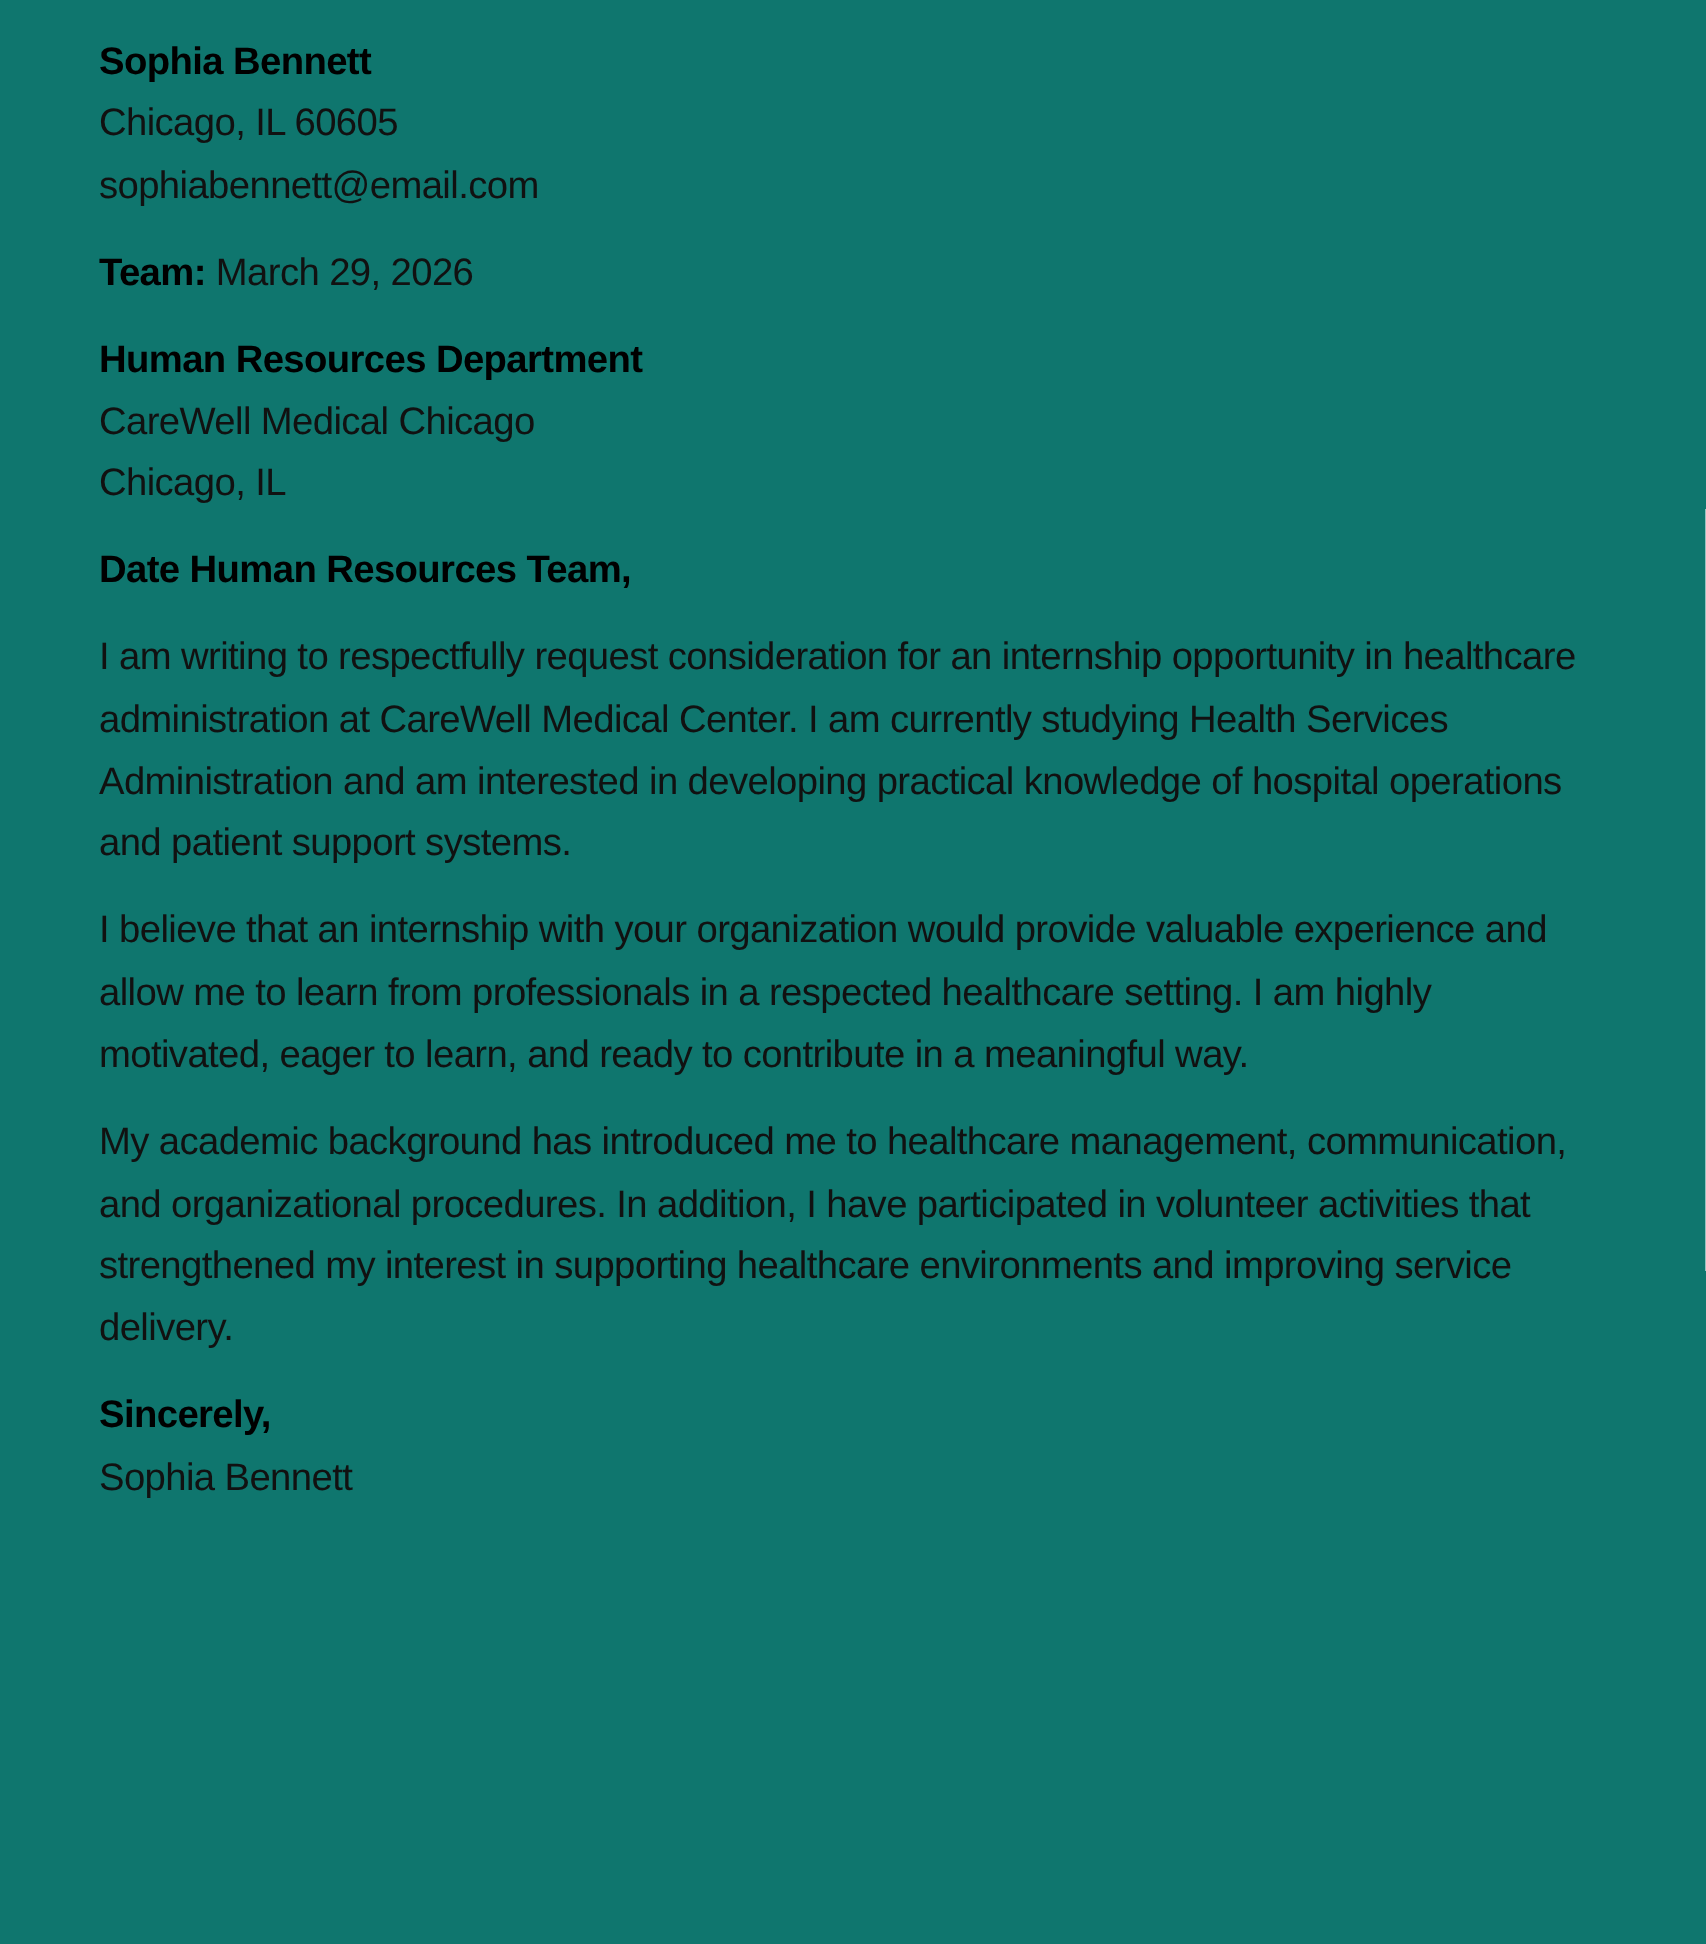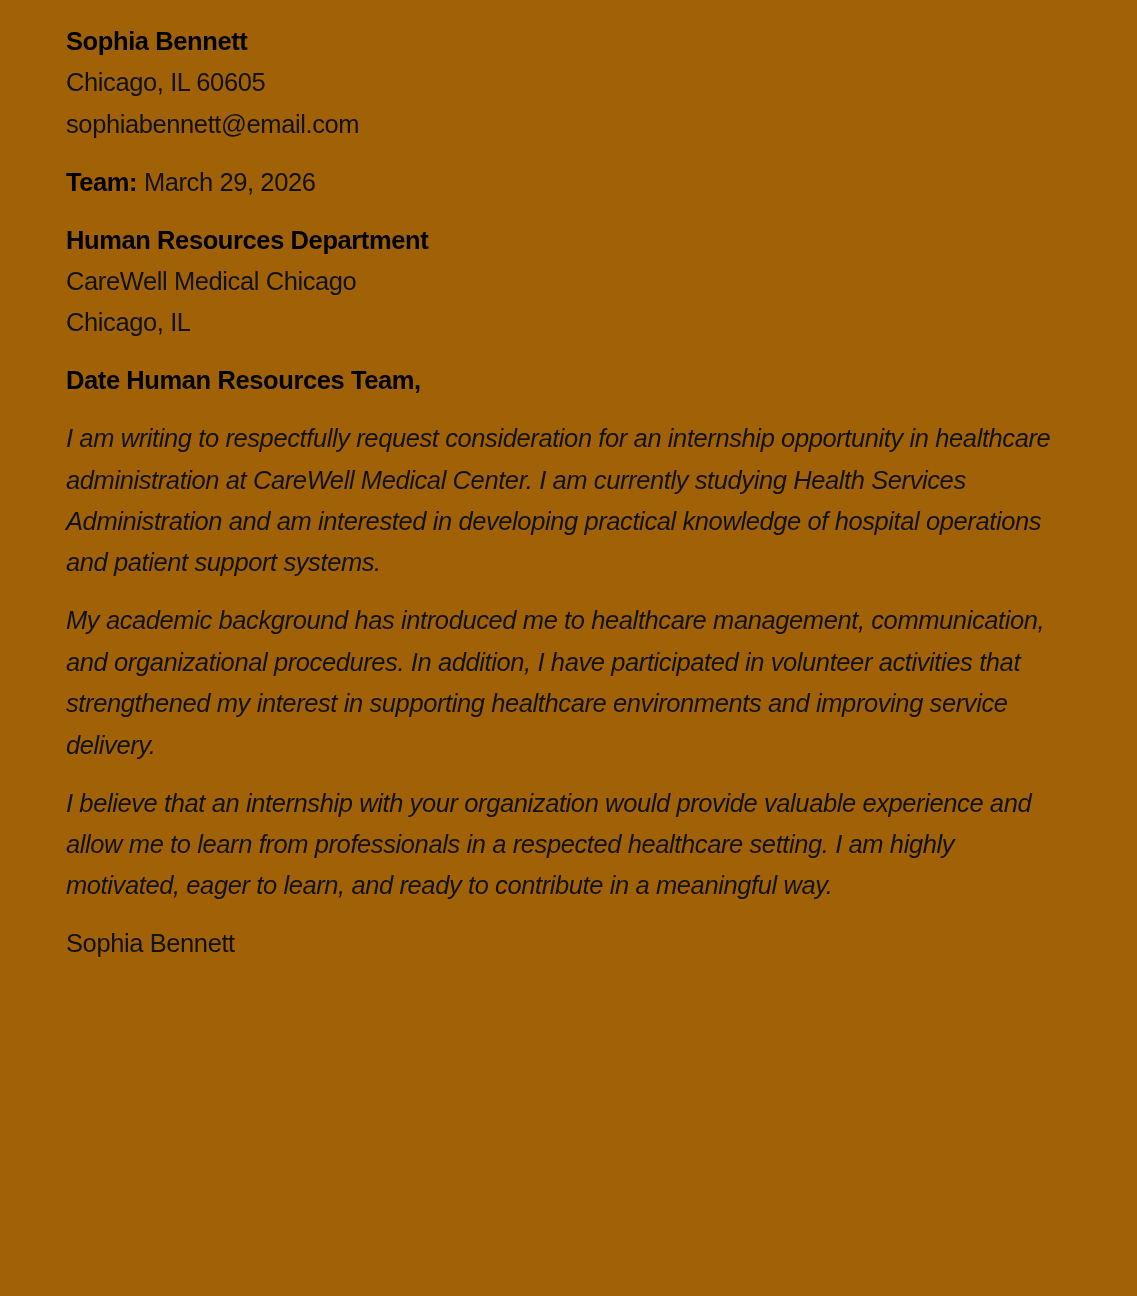--- a/index.html
+++ b/index.html
@@ -3,21 +3,21 @@
 <meta charset="utf-8">
 <style>
   html, body {
     margin: 0;
     padding: 0;
     background: #ffffff;
   }
   .page {
     width: 1137px;
     height: 1296px;
-    background: #a16207;
+    background: #0f766e;
     box-sizing: border-box;
     padding: 21px 70px 0 66px;
     font-family: "Liberation Sans", "DejaVu Sans", sans-serif;
     font-size: 25.5px;
     line-height: 41.4px;
     letter-spacing: -0.4px;
     color: #111111;
     overflow: hidden;
   }
   .block {
@@ -25,21 +25,20 @@
   }
   .line {
     display: block;
   }
   .bold {
     font-weight: bold;
     color: #000000;
   }
   p.para {
     margin: 0 0 16.5px 0;
-    font-style: italic;
   }
 </style>
 </head>
 <body>
 
 <div class="page">
 
   <div class="block">
     <span class="line bold">Sophia Bennett</span>
     <span class="line">Chicago, IL 60605</span>
@@ -53,20 +52,21 @@
   <div class="block">
     <span class="line bold">Human Resources Department</span>
     <span class="line">CareWell Medical Chicago</span>
     <span class="line">Chicago, IL</span>
   </div>
 
 
   <div class="block bold">Date Human Resources Team,</div>
 
   <p class="para">I am writing to respectfully request consideration for an internship opportunity in healthcare administration at CareWell Medical Center. I am currently studying Health Services Administration and am interested in developing practical knowledge of hospital operations and patient support systems.</p>
+  <p class="para">I believe that an internship with your organization would provide valuable experience and allow me to learn from professionals in a respected healthcare setting. I am highly motivated, eager to learn, and ready to contribute in a meaningful way.</p>
   <p class="para">My academic background has introduced me to healthcare management, communication, and organizational procedures. In addition, I have participated in volunteer activities that strengthened my interest in supporting healthcare environments and improving service delivery.</p>
-  <p class="para">I believe that an internship with your organization would provide valuable experience and allow me to learn from professionals in a respected healthcare setting. I am highly motivated, eager to learn, and ready to contribute in a meaningful way.</p>
 
   <div class="block">
+    <span class="line bold">Sincerely,</span>
     <span class="line">Sophia Bennett</span>
   </div>
 
 </div>
 
 </body></html>

